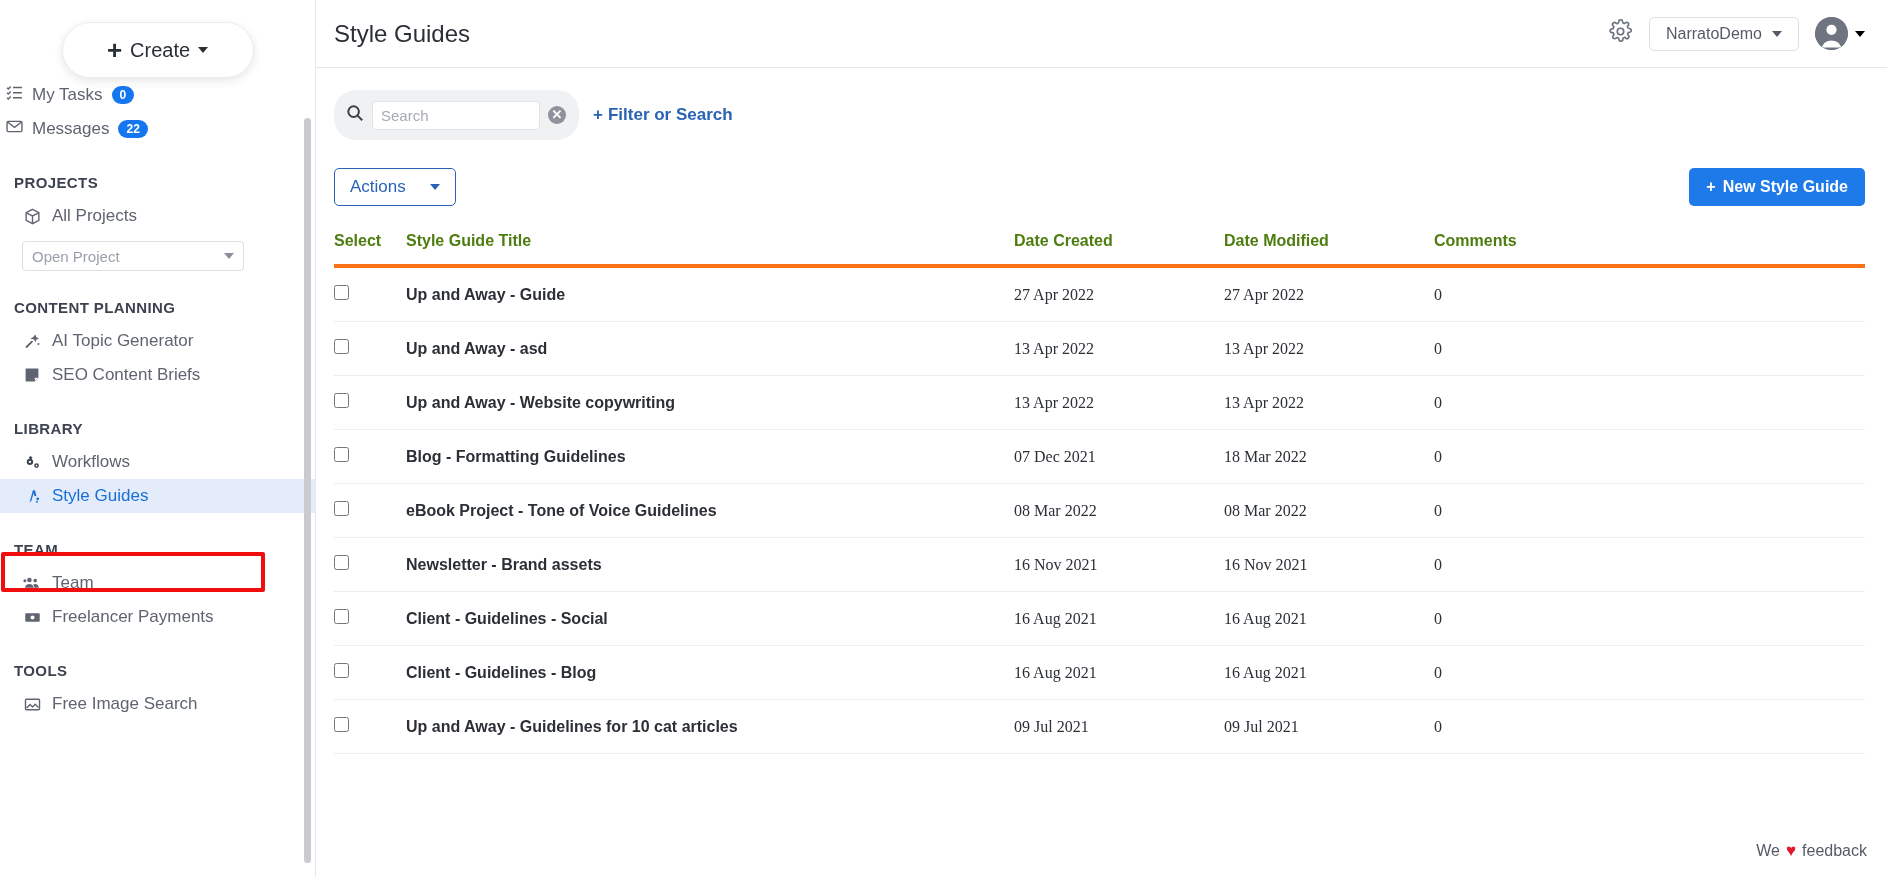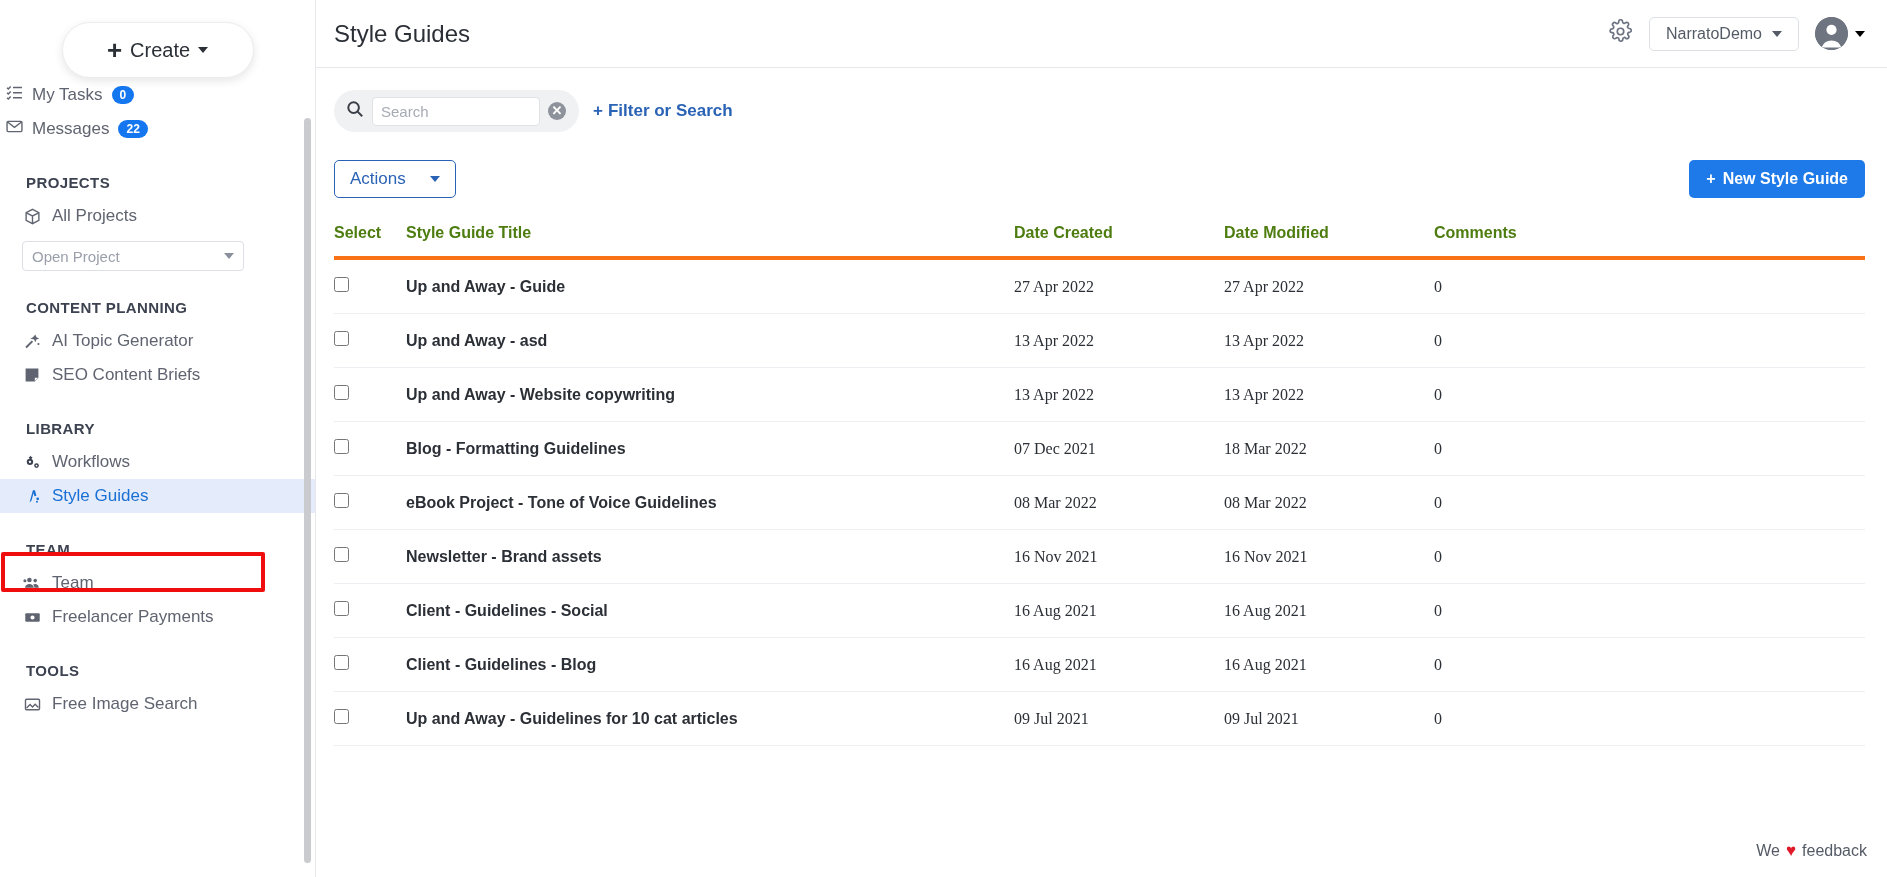--- a/index.html
+++ b/index.html
@@ -51,21 +51,21 @@
     height: 34px; color: #5f6470; font-size: 17px; cursor: pointer;
   }
   .badge {
     background: #1477f0; color: #fff; border-radius: 11px;
     font-size: 12px; font-weight: 700; padding: 2px 8px; min-width: 22px;
     text-align: center; line-height: 14px;
   }
 
   .sec-title {
     font-size: 15px; font-weight: 700; color: #3c4250;
-    letter-spacing: .4px; padding: 0 0 0 26px; margin-top: 28px; margin-bottom: 8px;
+    letter-spacing: .4px; padding: 0 0 0 14px; margin-top: 28px; margin-bottom: 8px;
   }
   .nav-item {
     display: flex; align-items: center; gap: 10px;
     height: 34px; padding-left: 22px;
     font-size: 17px; color: #5f6470; cursor: pointer;
   }
   .nav-item .ic { width: 20px; display: flex; align-items: center; justify-content: center; }
   .nav-item.active {
     background: #e4ecfb; color: #1a6fd4;
   }
@@ -104,21 +104,21 @@
   .avatar-wrap { display: flex; align-items: center; gap: 7px; cursor: pointer; }
   .avatar {
     width: 33px; height: 33px; border-radius: 50%; background: #6e7480;
     display: flex; align-items: flex-end; justify-content: center; overflow: hidden;
   }
 
   .content { padding: 0 22px 0 18px; }
 
   .searchrow { display: flex; align-items: center; gap: 14px; padding: 22px 0 0 0; }
   .search-pill {
-    background: #f0f1f3; border-radius: 22px; height: 42px; width: 245px;
+    background: #f0f1f3; border-radius: 22px; height: 50px; width: 245px;
     display: flex; align-items: center; padding: 0 10px 0 12px; gap: 8px;
   }
   .search-input {
     background: #fff; border: 1px solid #e0e2e6; border-radius: 4px;
     height: 29px; width: 168px; font-size: 15px; color: #2b2f36;
     padding: 0 8px; outline: none; font-family: "Liberation Sans", sans-serif;
   }
   .search-input::placeholder { color: #a6abb4; }
   .clearbtn {
     width: 18px; height: 18px; border-radius: 50%; background: #8d929b;

